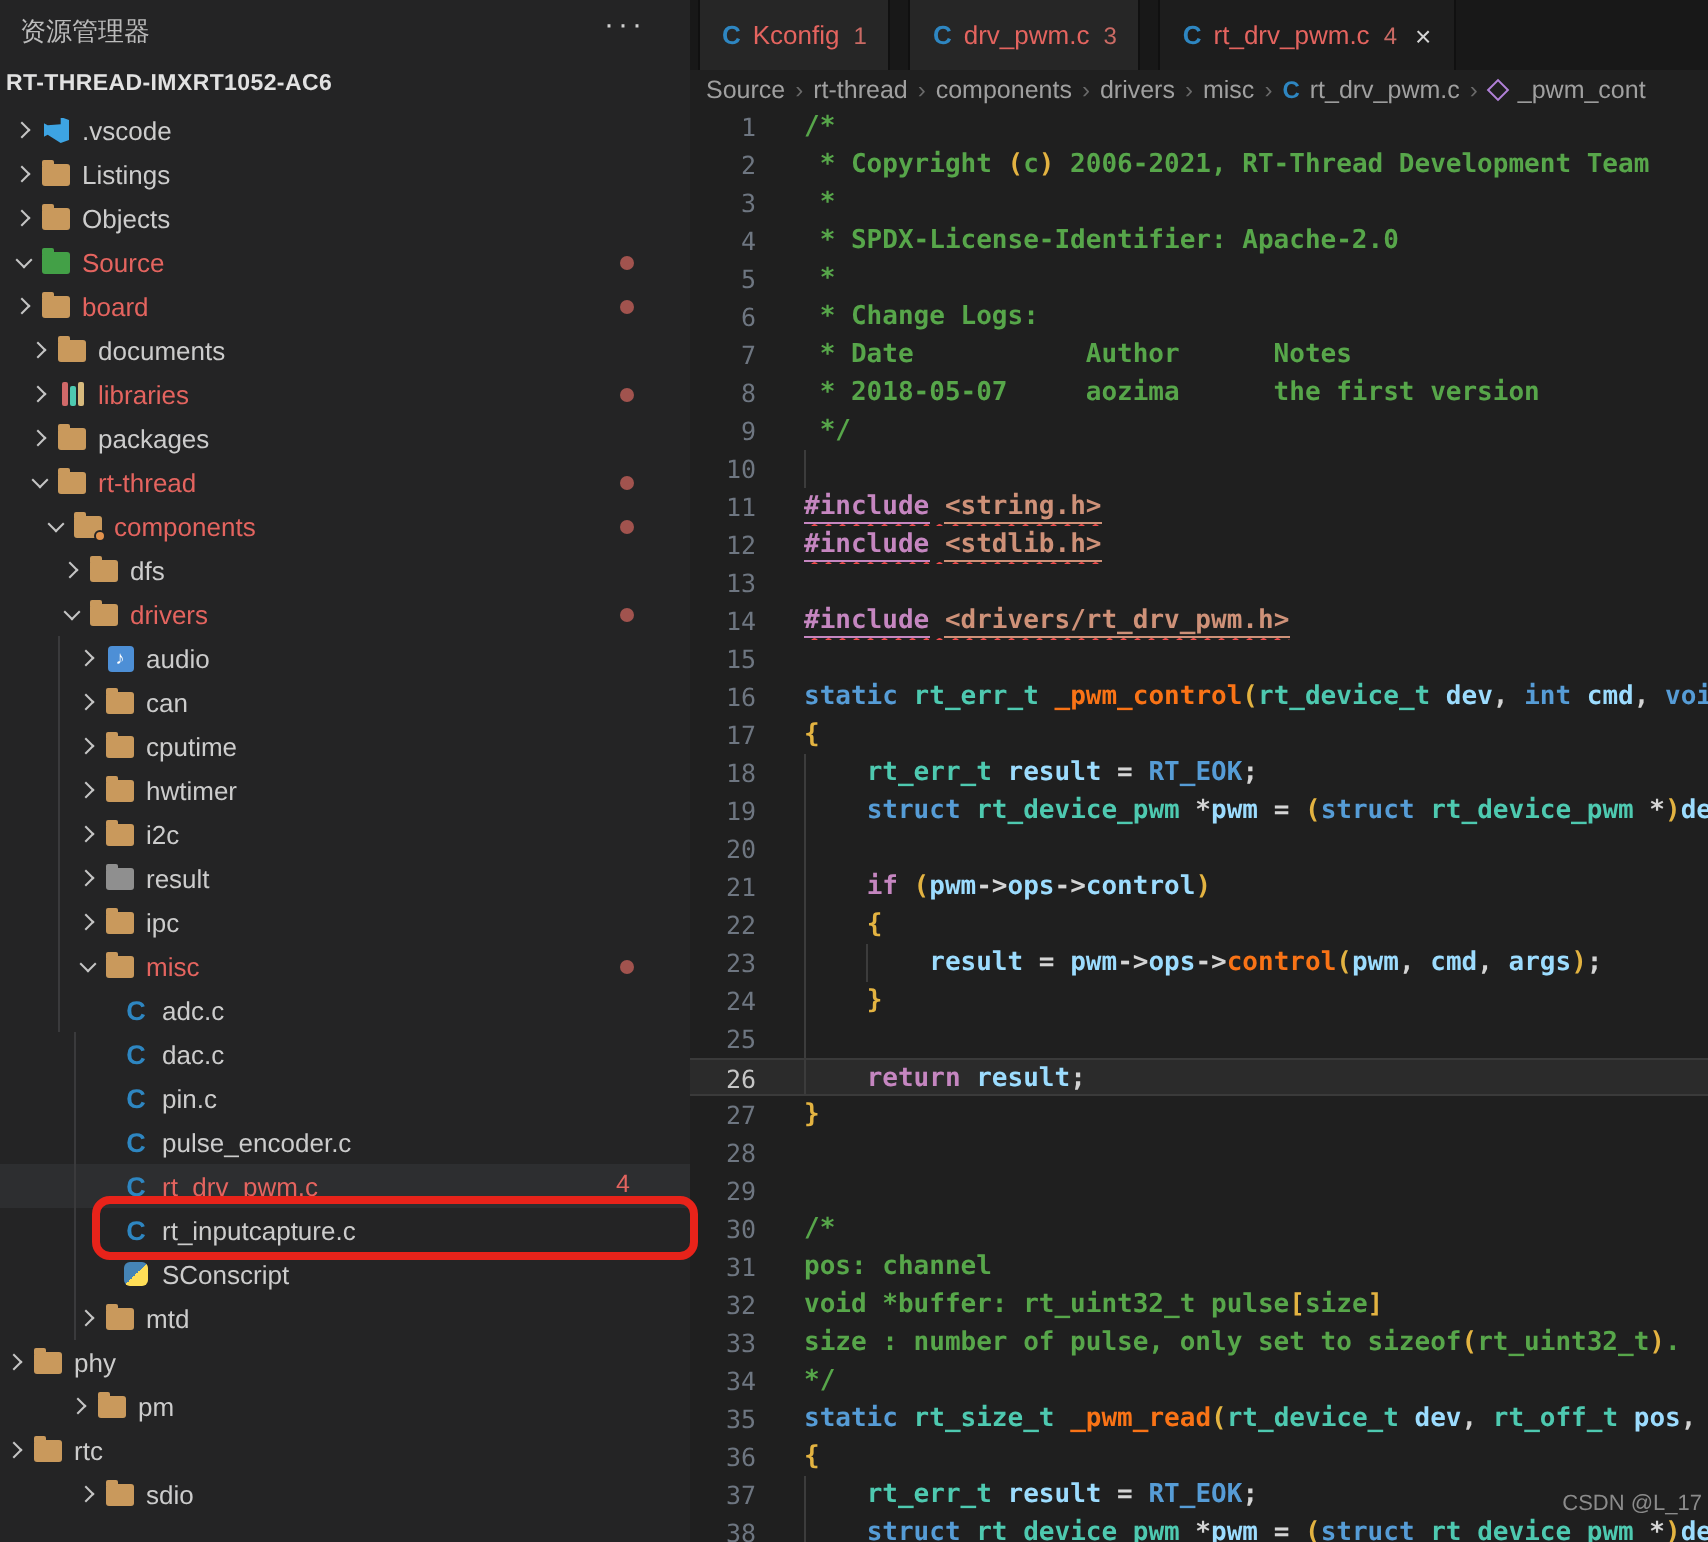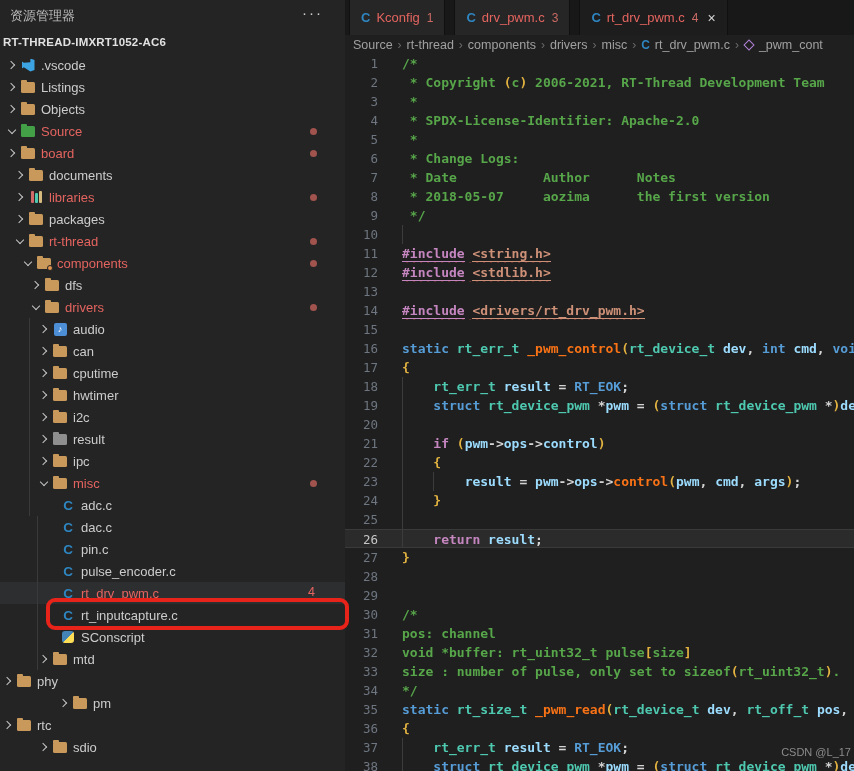--- a/index.html
+++ b/index.html
@@ -362,21 +362,21 @@
         </div>
         <div class="row" style="">
           <span class="chevslot">
             <span class="chev right"></span>
           </span>
           <span class="iconslot">
             <span class="ic-folder"></span>
           </span>
           <span class="lbl">phy</span>
         </div>
-        <div class="row" style="padding-left: 56px;">
+        <div class="row" style="padding-left: 32px;">
           <span class="chevslot">
             <span class="chev right"></span>
           </span>
           <span class="iconslot">
             <span class="ic-folder"></span>
           </span>
           <span class="lbl">pm</span>
         </div>
         <div class="row" style="">
           <span class="chevslot">

